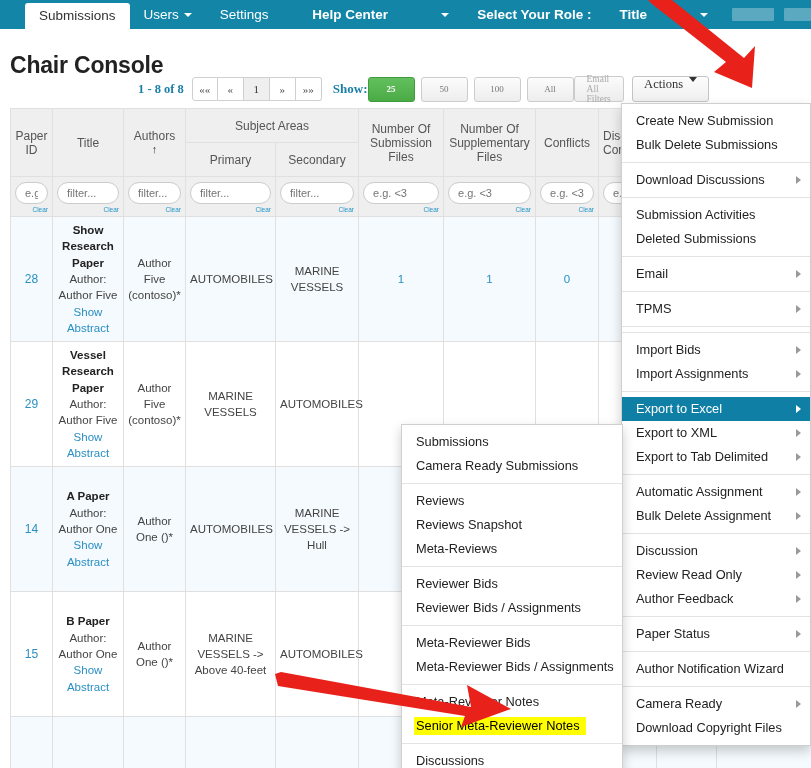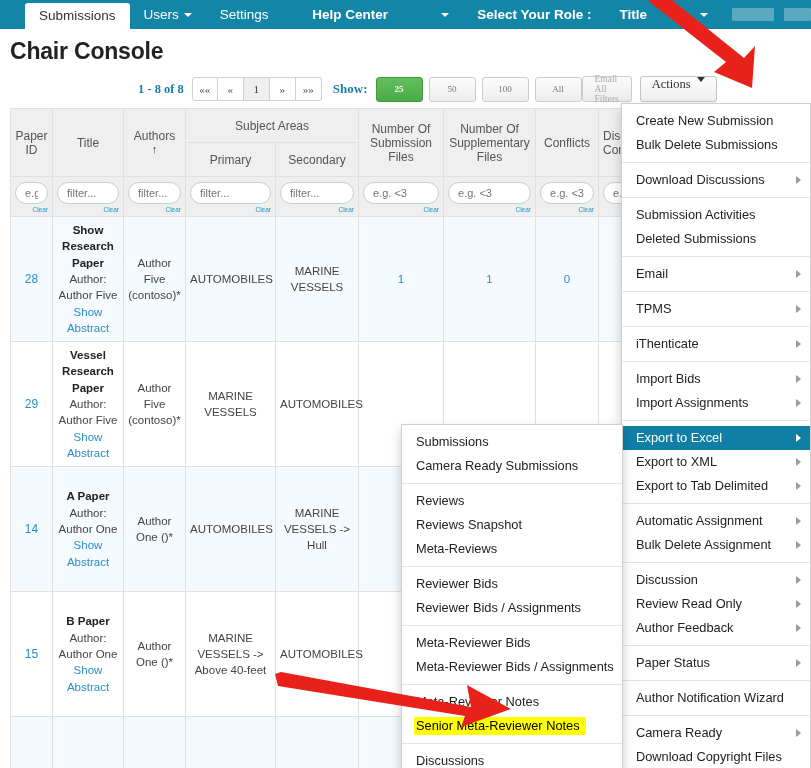--- a/index.html
+++ b/index.html
@@ -54,21 +54,21 @@
     height: 13px;
     background: #5aa9c0;
     border-radius: 1px;
     margin-left: 10px;
   }
   .nav-redacted.r1 { width: 86px; }
   .nav-redacted.r2 { width: 54px; }
 
   
   .page-title {
-    position: absolute; top: 38px; left: 10px;
+    position: absolute; top: 52px; left: 10px;
     font-size: 23px; font-weight: bold; color: #222222;
     letter-spacing: -0.2px;
   }
 
   
   .toolbar {
     position: absolute; top: 74px; left: 0;
     width: 719px; height: 30px;
     display: flex; align-items: center;
     font-size: 12px;
@@ -88,21 +88,21 @@
     color: #555555;
     display: flex; align-items: center; justify-content: center;
     font-size: 11px; cursor: pointer;
   }
   .pager-btn:first-child { border-left-width: 1px; border-radius: 3px 0 0 3px; }
   .pager-btn:last-child { border-radius: 0 3px 3px 0; }
   .pager-btn.current { background: #efefef; color: #333333; }
   .show-label {
     margin-left: 11px; color: #1a7fa8; font-weight: bold; font-size: 13px;
   }
-  .size-btns { display: flex; margin-left: 8px; gap: 6px; }
+  .size-btns { display: flex; gap: 6px; }
   .size-btn {
     width: 47px; height: 25px;
     border: 1px solid #cccccc; border-radius: 3px;
     background: linear-gradient(#fcfcfc, #ededed);
     color: #777777; font-size: 9px;
     display: flex; align-items: center; justify-content: center;
     cursor: pointer;
   }
   .size-btn.active {
     background: linear-gradient(#63bf5e, #4aab45);
@@ -479,24 +479,20 @@
     <div class="menu-item">
       <span>Email</span>
       <span class="arrow-r"></span>
     </div>
     <div class="menu-sep"></div>
     <div class="menu-item">
       <span>TPMS</span>
       <span class="arrow-r"></span>
     </div>
     <div class="menu-sep"></div>
-    <div class="menu-item">
-      <span>iThenticate</span>
-      <span class="arrow-r"></span>
-    </div>
     <div class="menu-sep"></div>
     <div class="menu-item">
       <span>Import Bids</span>
       <span class="arrow-r"></span>
     </div>
     <div class="menu-item">
       <span>Import Assignments</span>
       <span class="arrow-r"></span>
     </div>
     <div class="menu-sep"></div>

